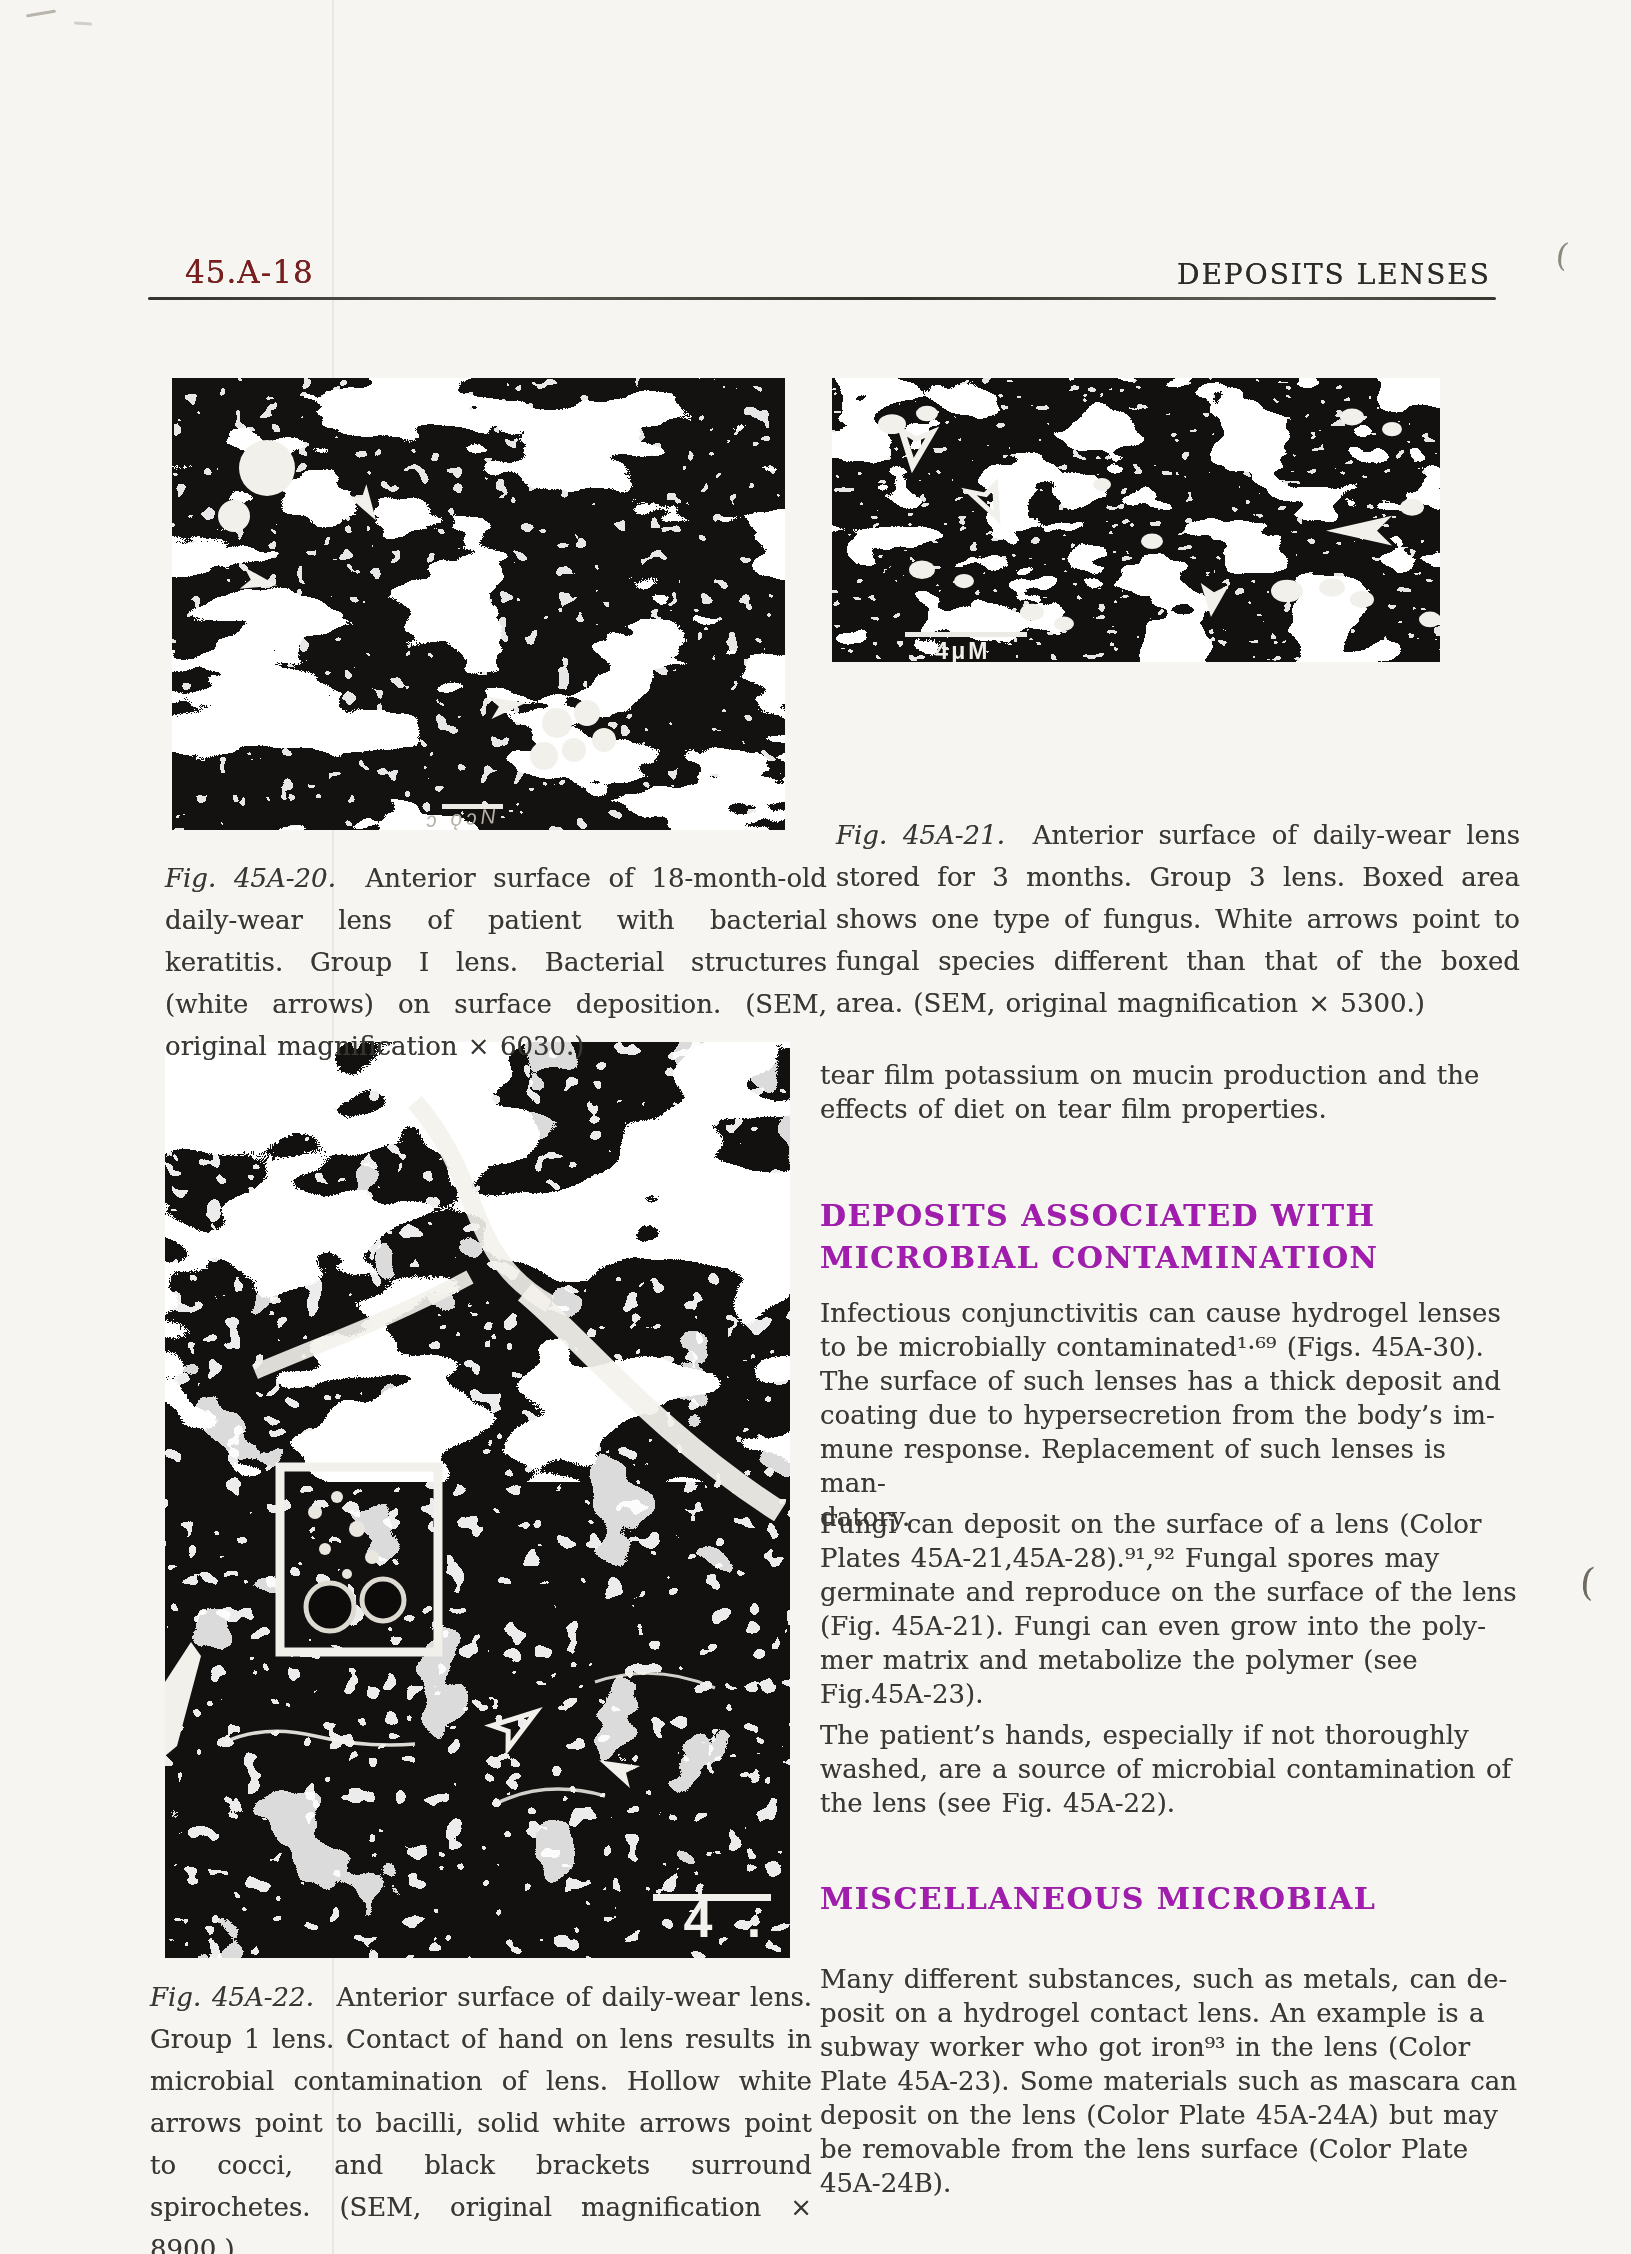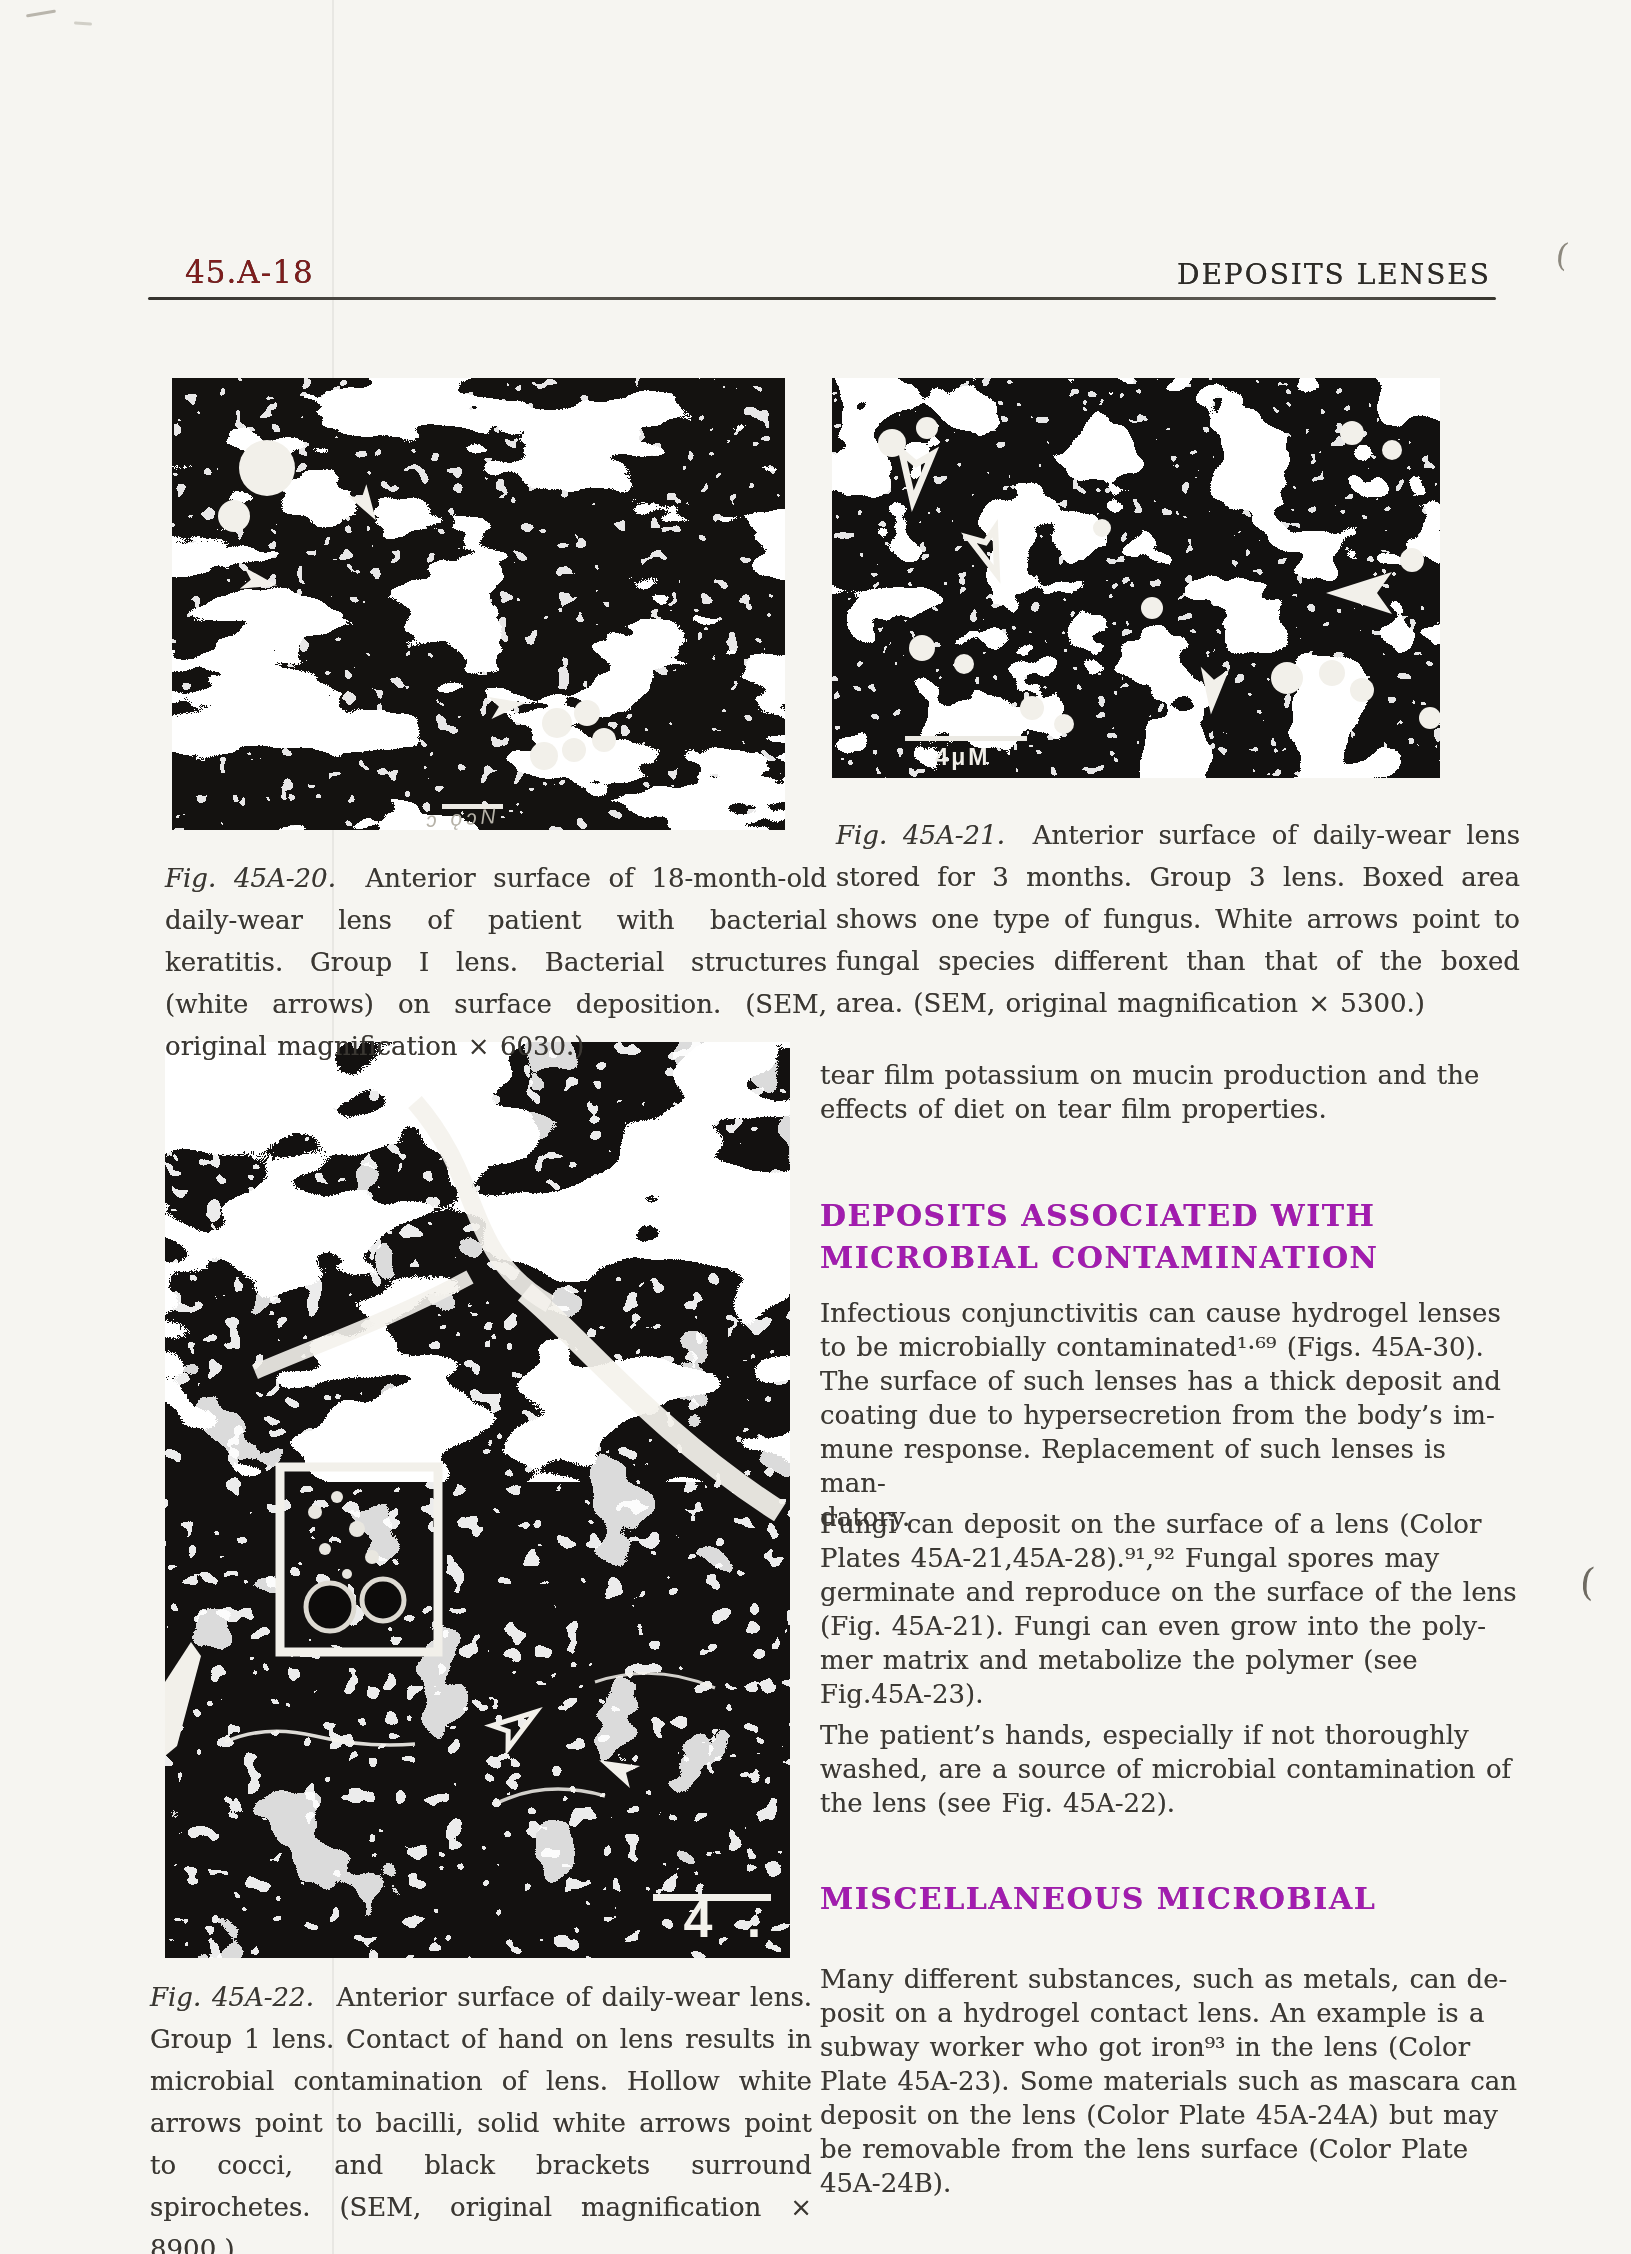--- a/index.html
+++ b/index.html
@@ -81,21 +81,21 @@
       <g fill="#f2f0ea">
         <path d="M0,-11 L36,0 L0,11 L9,0 Z" transform="translate(70,200) rotate(12)"></path>
         <path d="M0,-11 L36,0 L0,11 L9,0 Z" transform="translate(185,112) rotate(58)"></path>
         <path d="M0,-11 L36,0 L0,11 L9,0 Z" transform="translate(318,330) rotate(-8)"></path>
       </g>
     </svg>
     <div class="bar" style="left:44%;top:94.2%;width:10%;height:5px;"></div>
     <span class="bar-label lbl-ghost" style="left:41.5%;top:94.8%;">ɔ ǫɔN</span>
   </div>
 
-  <div class="sem" style="left:832px;top:378px;width:608px;height:400px;">
+  <div class="sem" style="left:832px;top:378px;width:608px;height:284px;">
     <svg viewBox="0 0 608 400" preserveAspectRatio="none">
       <defs>
         <filter id="nz2a">
             <feTurbulence type="fractalNoise" baseFrequency="0.013 0.016" numOctaves="3" seed="5"></feTurbulence>
           <feColorMatrix type="matrix" values="0 0 0 0 1  0 0 0 0 1  0 0 0 0 1  2.2 2.2 2.2 0 -3.05"></feColorMatrix>
           <feComponentTransfer>
               <feFuncA type="discrete" tableValues="0 1"></feFuncA>
             </feComponentTransfer>
           </filter>
         <filter id="nz2b">

